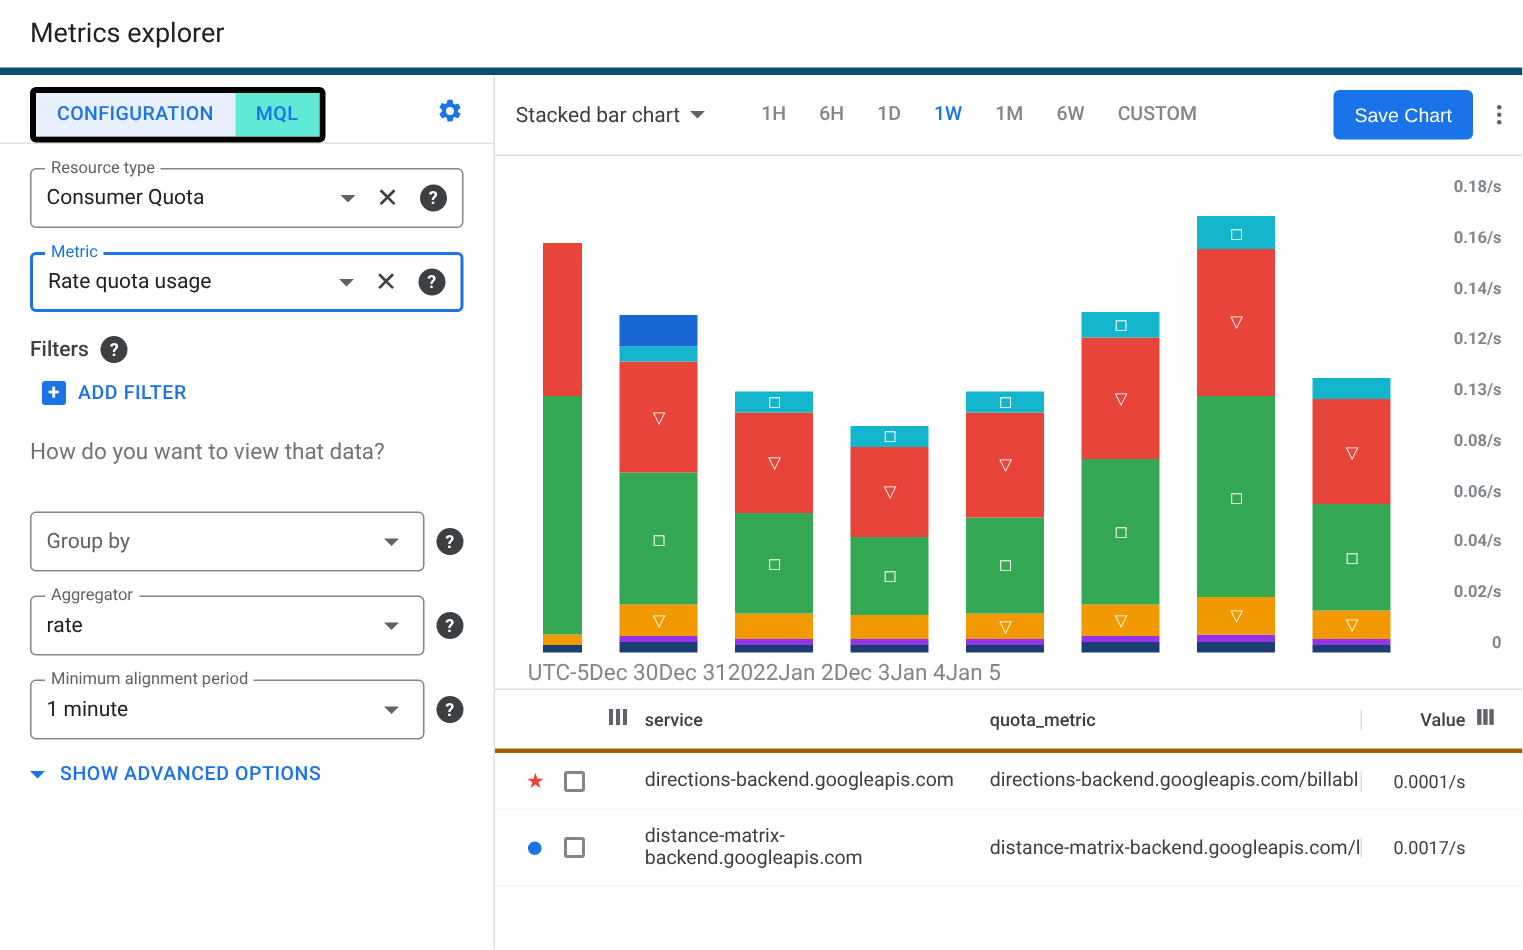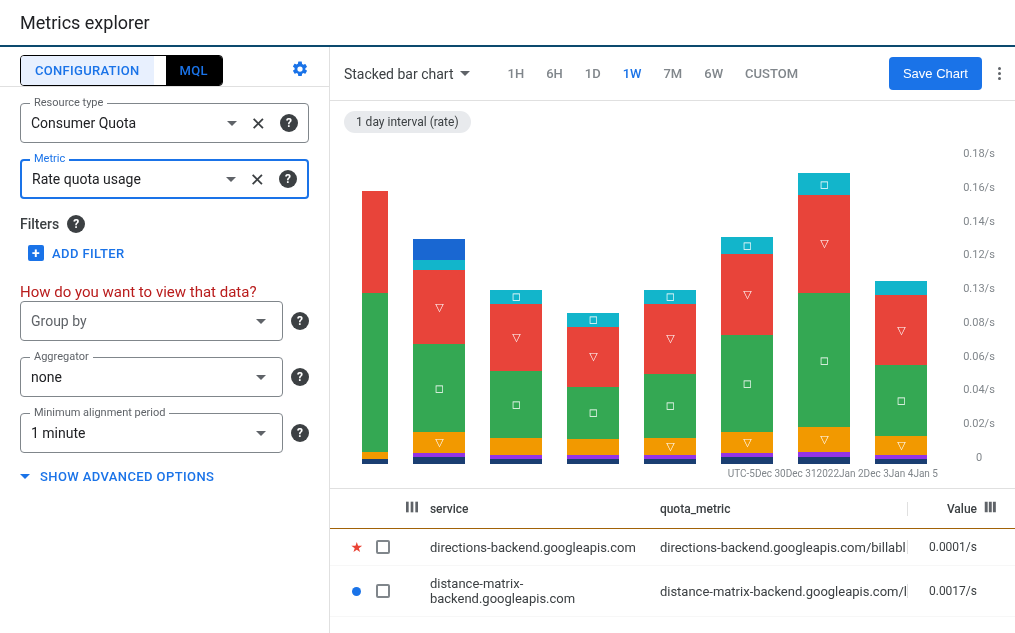--- a/index.html
+++ b/index.html
@@ -1,72 +1,72 @@
 <!DOCTYPE html>
 <html><head>
 <meta charset="utf-8">
 <style>
 * { box-sizing: border-box; margin: 0; padding: 0; }
 body { font-family: 'Google Sans', Roboto, Arial, sans-serif; font-size: 13px; color: #3c4043; background: #fff; width: 1015px; height: 633px; overflow: hidden; }
-.header { padding: 12px 20px; border-bottom: 2px solid #0c4a6e; }
+.header { padding: 12px 20px; border-bottom: 5px solid #0c4a6e; }
 .header h1 { font-size: 18px; font-weight: 400; color: #202124; }
 .main { display: flex; height: calc(633px - 45px); }
 .sidebar { width: 395px; border-right: 1px solid #e0e0e0; padding: 0; }
 .tabrow { display: flex; align-items: center; padding: 8px 20px 0 20px; border-bottom: 1px solid #e0e0e0; }
-.tabgroup { display: flex; border: 1px solid #000000; border-radius: 4px; overflow: hidden; align-items: flex-end; }
+.tabgroup { display: flex; border: 4px solid #000000; border-radius: 4px; overflow: hidden; align-items: flex-end; }
 .tab { padding: 7px 14px; font-size: 13px; font-weight: 500; cursor: pointer; letter-spacing: 0.3px; }
 .tab.active { background: #e8f0fe; color: #1a73e8; }
-.tab.inactive { color: #1a73e8; background: #000000; margin-left: 12px; }
+.tab.inactive { color: #1a73e8; background: #5eead4; }
 .gear { margin-left: auto; color: #1a73e8; font-size: 18px; cursor: pointer; }
 .config-body { padding: 16px 20px; }
 .field-wrap { position: relative; margin-bottom: 16px; }
 .field-label { position: absolute; top: -7px; left: 10px; background: #fff; padding: 0 4px; font-size: 11px; color: #5f6368; }
 .field-label.blue { color: #1a73e8; }
 .field-box { display: flex; align-items: center; border: 1px solid #80868b; border-radius: 4px; padding: 8px 10px; height: 40px; }
 .field-box.blue { border: 2px solid #1a73e8; }
 .field-text { flex: 1; font-size: 14px; color: #202124; }
 .field-text.gray { color: #5f6368; }
 .caret { width: 0; height: 0; border-left: 5px solid transparent; border-right: 5px solid transparent; border-top: 5px solid #5f6368; margin: 0 6px; }
 .clear-x { font-size: 18px; font-weight: 400; color: #3c4043; margin: 0 8px; cursor: pointer; }
 .help-q { display: inline-flex; width: 18px; height: 18px; border-radius: 50%; background: #3c4043; color: #fff; font-size: 12px; font-weight: 700; align-items: center; justify-content: center; margin-left: 6px; }
 .help-outside { margin-left: 8px; }
 .field-row { display: flex; align-items: center; }
 .field-row .field-wrap { flex: 1; margin-bottom: 0; }
 .filters-label { display: flex; align-items: center; font-size: 14px; font-weight: 500; color: #3c4043; margin: 6px 0 12px 0; }
 .add-filter { display: flex; align-items: center; color: #1a73e8; font-size: 13px; font-weight: 500; letter-spacing: 0.4px; cursor: pointer; margin-bottom: 22px; margin-left: 8px; }
 .plus-box { width: 16px; height: 16px; background: #1a73e8; color: #fff; border-radius: 2px; display: inline-flex; align-items: center; justify-content: center; font-size: 14px; font-weight: 700; margin-right: 8px; }
-.section-q { font-size: 15px; color: #b91c1c; margin-bottom: 0; }
+.section-q { font-size: 15px; color: #737373; margin-bottom: 31px; }
 .adv-options { display: flex; align-items: center; color: #1a73e8; font-size: 13px; font-weight: 500; letter-spacing: 0.4px; cursor: pointer; margin-top: 6px; }
 .chev-down { width: 0; height: 0; border-left: 5px solid transparent; border-right: 5px solid transparent; border-top: 5px solid #1a73e8; margin-right: 10px; }
 
 .content { flex: 1; display: flex; flex-direction: column; }
 .toolbar { display: flex; align-items: center; padding: 10px 14px; border-bottom: 1px solid #e0e0e0; gap: 4px; }
 .chart-type { display: flex; align-items: center; font-size: 14px; color: #3c4043; cursor: pointer; margin-right: 18px; }
 .timebtn { padding: 6px 10px; font-size: 13px; color: #80868b; cursor: pointer; font-weight: 500; }
 .timebtn.active { color: #1a73e8; }
 .save-btn { margin-left: auto; background: #1a73e8; color: #fff; border: none; border-radius: 4px; padding: 9px 14px; font-size: 13px; font-weight: 500; cursor: pointer; }
 .kebab { margin-left: 12px; color: #5f6368; cursor: pointer; font-size: 16px; display: flex; flex-direction: column; gap: 2px; align-items: center; }
 .kebab span { width: 3px; height: 3px; background: #5f6368; border-radius: 50%; }
 
 .chip-row { padding: 10px 14px 0 14px; }
 .chip { display: inline-block; background: #e8eaed; color: #3c4043; border-radius: 12px; padding: 4px 12px; font-size: 12px; }
 
 .chart-area { position: relative; height: 355px; padding: 14px 14px 0 14px; }
 .chart-inner { position: relative; height: 100%; }
 .plot { position: absolute; left: 0; right: 55px; top: 0; bottom: 24px; }
 .yaxis { position: absolute; right: 0; top: 0; bottom: 24px; width: 50px; display: flex; flex-direction: column; justify-content: space-between; font-size: 11px; color: #80868b; }
-.yaxis div { text-align: center; padding-left: 6px; }
-.xaxis { position: absolute; left: 0; right: 55px; bottom: 0; height: 20px; display: flex; justify-content: flex-end; font-size: 10px; color: #80868b; padding: 0 8px; }
+.yaxis div { text-align: right; padding-left: 6px; font-weight: bold; }
+.xaxis { position: absolute; left: 0; right: 55px; bottom: 0; height: 20px; display: flex; justify-content: flex-start; font-size: 15px; color: #80868b; padding: 0 8px; }
 .bars { position: absolute; left: 0; right: 0; bottom: 0; top: 0; display: flex; align-items: flex-end; justify-content: space-around; padding: 0 6px; }
 .barcol { width: 52px; display: flex; flex-direction: column-reverse; position: relative; }
 .seg { width: 100%; position: relative; display: flex; align-items: center; justify-content: center; }
 .marker { color: #fff; font-size: 11px; }
 
 .legend-table { border-top: 1px solid #e0e0e0; }
-.lg-head { display: flex; padding: 10px 18px; border-bottom: 1px solid #a16207; font-size: 12px; color: #3c4043; font-weight: 500; align-items: center; }
+.lg-head { display: flex; padding: 10px 18px; border-bottom: 3px solid #a16207; font-size: 12px; color: #3c4043; font-weight: 500; align-items: center; }
 .lg-row { display: flex; padding: 10px 18px; border-bottom: 1px solid #f7f7f7; font-size: 13px; align-items: center; }
 .lg-icon { width: 18px; display: flex; justify-content: center; margin-right: 10px; }
 .lg-check { width: 14px; height: 14px; border: 2px solid #80868b; border-radius: 2px; margin-right: 14px; cursor: pointer; }
 .lg-service { flex: 0 0 230px; }
 .lg-quota { flex: 1; white-space: nowrap; overflow: hidden; text-overflow: ellipsis; }
 .lg-value { width: 70px; text-align: right; font-size: 12px; border-left: 1px solid #e0e0e0; padding-left: 14px; }
 .lg-cols-icon { width: 20px; text-align: right; color: #5f6368; }
 .star { color: #ea4335; font-size: 14px; }
 .dot-blue { width: 9px; height: 9px; background: #1a73e8; border-radius: 50%; }
 .sq-teal { width: 9px; height: 9px; background: #12b5cb; }
@@ -132,21 +132,21 @@
             <span class="caret"></span>
           </div>
         </div>
         <span class="help-q help-outside">?</span>
       </div>
 
       <div class="field-row" style="margin-bottom:16px;">
         <div class="field-wrap">
           <span class="field-label">Aggregator</span>
           <div class="field-box">
-            <span class="field-text">none</span>
+            <span class="field-text">rate</span>
             <span class="caret"></span>
           </div>
         </div>
         <span class="help-q help-outside">?</span>
       </div>
 
       <div class="field-row" style="margin-bottom:16px;">
         <div class="field-wrap">
           <span class="field-label">Minimum alignment period</span>
           <div class="field-box">
@@ -168,35 +168,32 @@
     <div class="toolbar">
       <div class="chart-type">
         <span>Stacked bar chart</span>
         <span class="caret" style="margin-left:6px;"></span>
       </div>
       <div id="time-ranges" style="display:flex;gap:2px;">
           <div class="timebtn">1H</div>
           <div class="timebtn">6H</div>
           <div class="timebtn">1D</div>
           <div class="timebtn active">1W</div>
-          <div class="timebtn">7M</div>
+          <div class="timebtn">1M</div>
           <div class="timebtn">6W</div>
           <div class="timebtn">CUSTOM</div>
         </div>
       <button class="save-btn">Save Chart</button>
       <div class="kebab">
           <span></span>
           <span></span>
           <span></span>
         </div>
     </div>
 
-    <div class="chip-row">
-      <span class="chip">1 day interval (rate)</span>
-    </div>
 
     <div class="chart-area">
       <div class="chart-inner">
         <div class="plot">
             <div class="bars" id="bars">
               <div class="barcol" style="width: 26px;">
                 <div class="seg" style="height: 5.28333px; background: rgb(26, 62, 114);"></div>
                 <div class="seg" style="height: 7.04444px; background: rgb(242, 153, 0);"></div>
                 <div class="seg" style="height: 158.5px; background: rgb(52, 168, 83);"></div>
                 <div class="seg" style="height: 102.144px; background: rgb(232, 68, 58);"></div>

